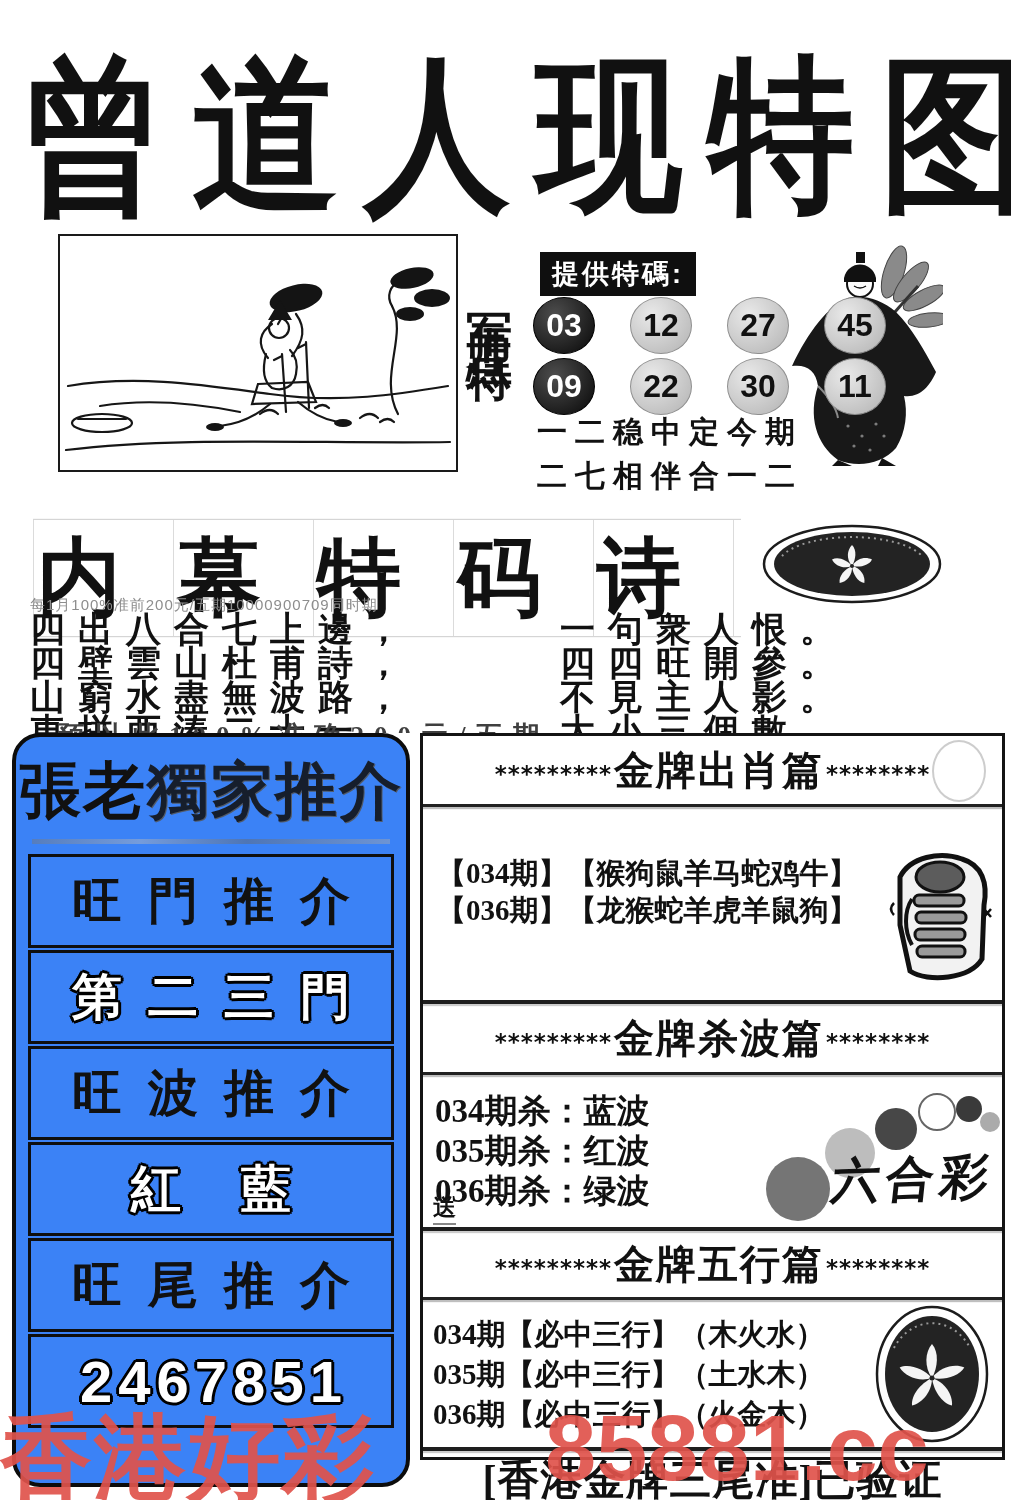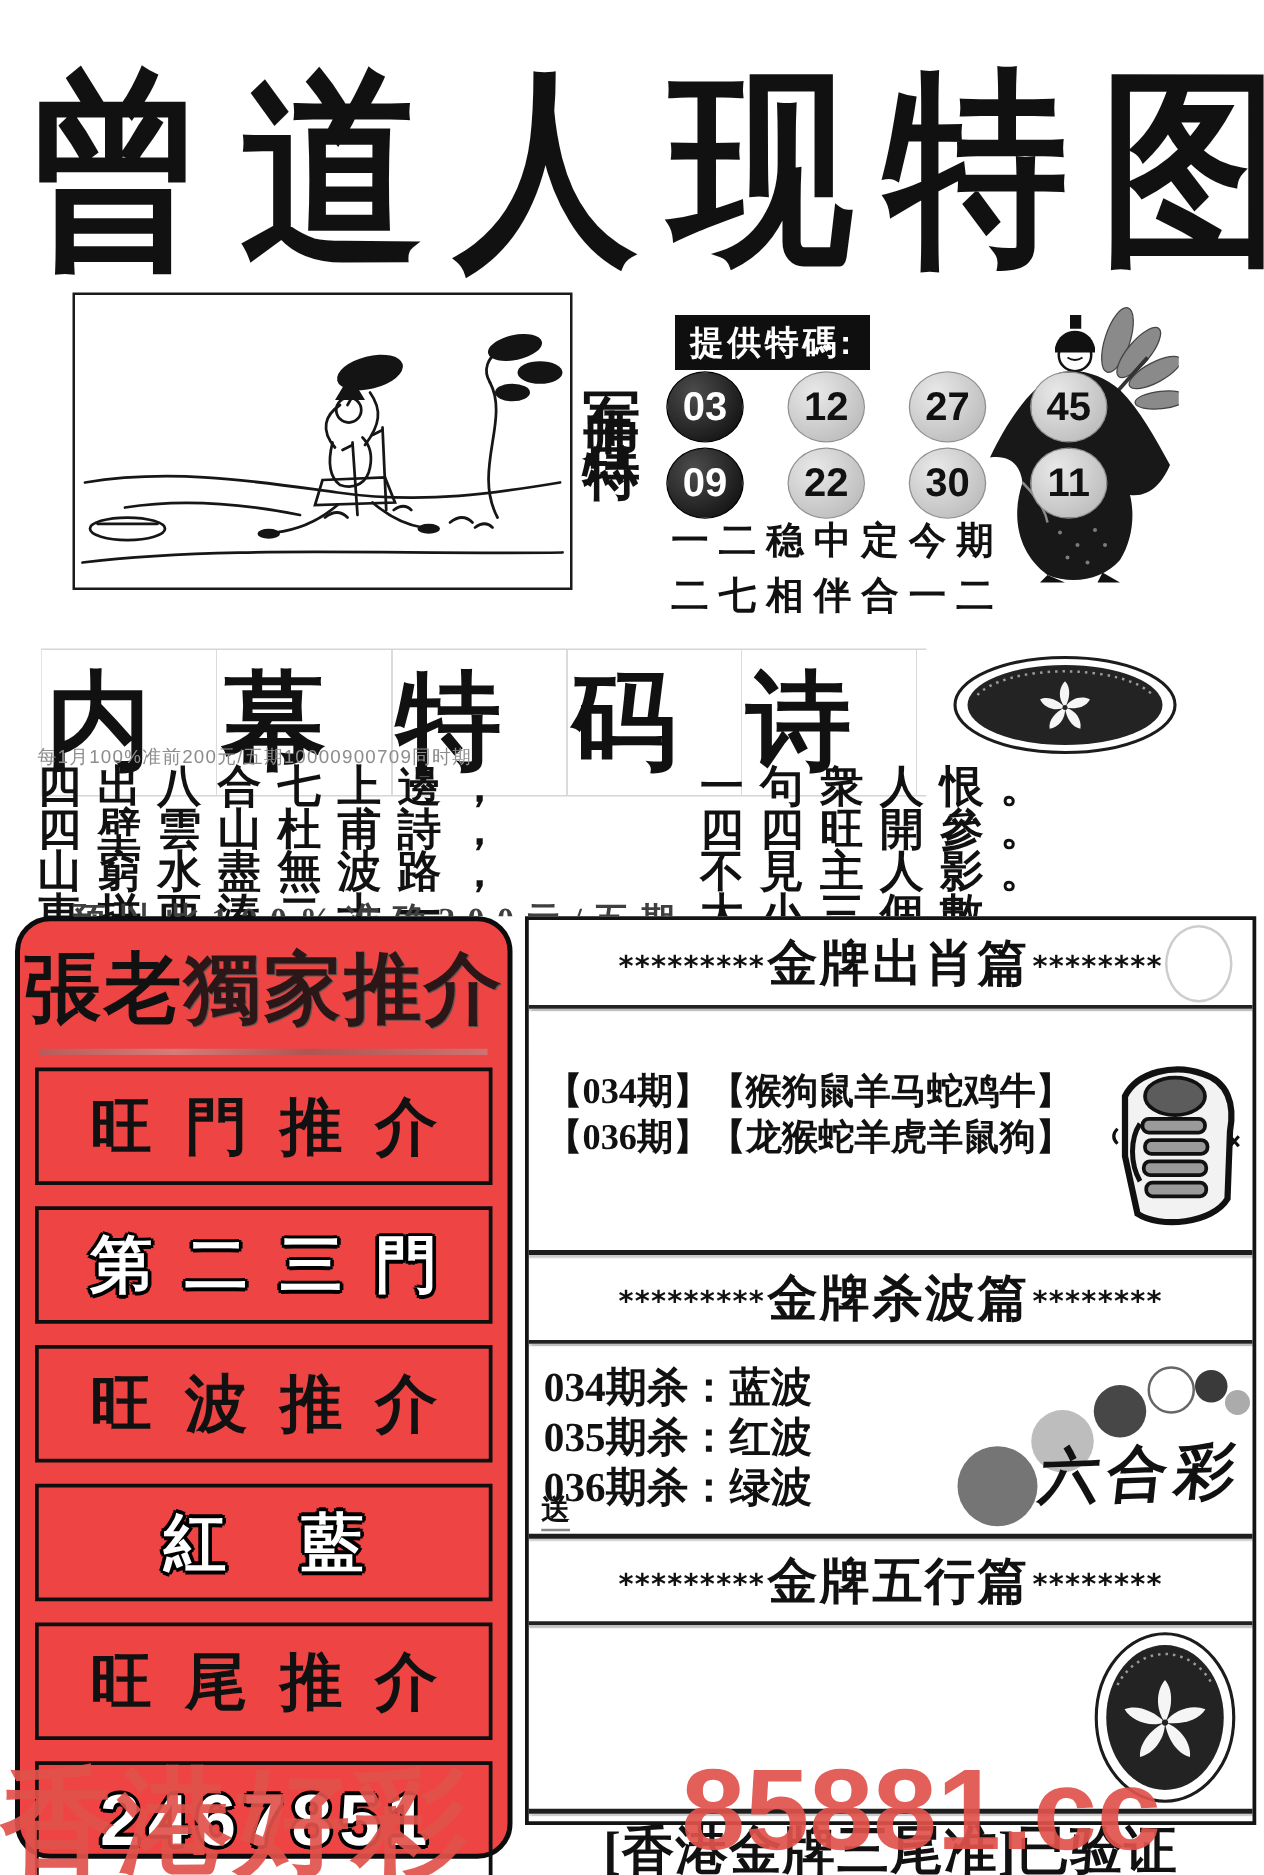--- a/index.html
+++ b/index.html
@@ -45,27 +45,27 @@
       font-family:"Liberation Sans","DejaVu Sans",sans-serif;white-space:nowrap;}
   .poem-line{left:30px;width:960px;display:flex;font-size:35px;font-weight:800;white-space:nowrap;}
   .poem-line .pl{width:530px;letter-spacing:13px;}
   .poem-line .pr{letter-spacing:13px;}
   .pm1{top:606px;}.pm2{top:640px;}.pm3{top:674px;}.pm4{top:708px;}
   .cut-line{left:58px;top:718px;width:600px;height:15px;overflow:hidden;font-size:27px;font-weight:700;
       color:#3f3f3f;letter-spacing:10px;white-space:nowrap;}
 
   
   .left-col{left:12px;top:733px;width:398px;height:754px;border:4px solid #0c0c0c;border-radius:28px;
-      background:#ef4444;box-sizing:border-box;}
+      background:#3b82f6;box-sizing:border-box;}
   .lc-header{margin-top:12px;text-align:center;font-size:62px;font-weight:900;letter-spacing:2px;white-space:nowrap;}
   .lc-header .stip{opacity:.88;text-shadow:1px 1px 0 #555;}
   .lc-smudge{height:5px;margin:6px 16px 8px 16px;background:linear-gradient(90deg,#777,#bbb 30%,#666 60%,#aaa);
       opacity:.45;}
   .lc-boxes{padding:2px 12px 0 12px;}
-  .lbox{height:88px;border:3px solid #0f0f0f;margin-bottom:17px;display:flex;align-items:center;
+  .lbox{height:88px;border:3px solid #0f0f0f;margin-bottom:2px;display:flex;align-items:center;
       justify-content:center;font-size:50px;font-weight:900;letter-spacing:26px;text-indent:26px;white-space:nowrap;}
   .lbox.two{letter-spacing:60px;text-indent:60px;}
   .lbox.outline{color:#fff;text-shadow:-2px -2px 0 #000,2px -2px 0 #000,-2px 2px 0 #000,2px 2px 0 #000,
       0 -3px 0 #000,0 3px 0 #000,-3px 0 0 #000,3px 0 0 #000;}
   .lbox.digits{font-family:"Liberation Sans","DejaVu Sans",sans-serif;font-size:58px;letter-spacing:6px;
       text-indent:6px;font-weight:800;}
 
   
   .right-col{left:420px;top:733px;width:585px;height:727px;border:3px solid #141414;background:#fff;
       box-sizing:border-box;}
@@ -312,20 +312,31 @@
       </div>
       <div class="brand">六合彩</div>
     </div>
 
     <div class="sec-header sh-c">
       <span class="stars">*********</span>
       <span class="sec-title">金牌五行篇</span>
       <span class="stars">********</span>
     </div>
     <div class="sec-body sb-c">
+      <div class="rows">
+        <div class="rrow">
+          <span>034期</span><span>【必中三行】</span><span>（木火水）</span>
+        </div>
+        <div class="rrow">
+          <span>035期</span><span>【必中三行】</span><span>（土水木）</span>
+        </div>
+        <div class="rrow">
+          <span>036期</span><span>【必中三行】</span><span>（火金木）</span>
+        </div>
+      </div>
       <div class="emblem-round">
         <svg viewBox="0 0 116 140">
           <ellipse cx="58" cy="70" rx="55" ry="67" fill="#fff" stroke="#1c1c1c" stroke-width="2.5"></ellipse>
           <ellipse cx="58" cy="70" rx="47" ry="58" fill="#232323"></ellipse>
           <path d="M20 44 A44 50 0 0 1 96 44" fill="none" stroke="#999" stroke-width="2" stroke-dasharray="2 4"></path>
           <g transform="translate(58,74)">
             <g fill="#f5f5f5">
               <path d="M0 0 C6 -11 7 -26 0 -34 C-7 -26 -8 -11 0 0 Z"></path>
               <path d="M0 0 C6 -11 7 -26 0 -34 C-7 -26 -8 -11 0 0 Z" transform="rotate(72)"></path>
               <path d="M0 0 C6 -11 7 -26 0 -34 C-7 -26 -8 -11 0 0 Z" transform="rotate(144)"></path>

